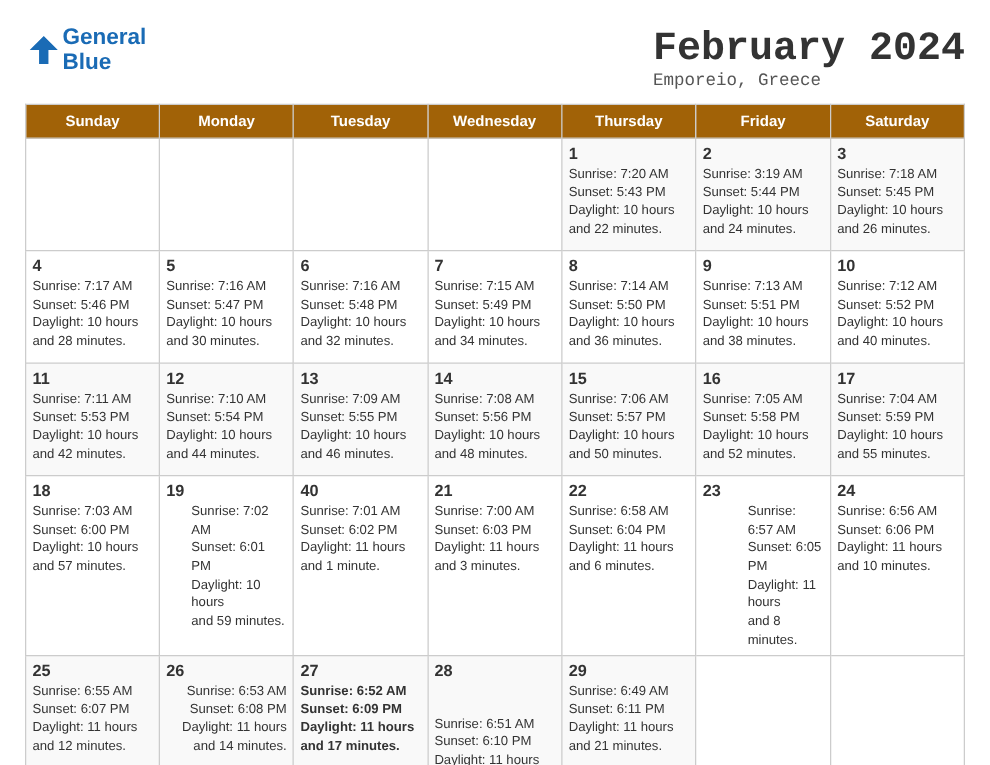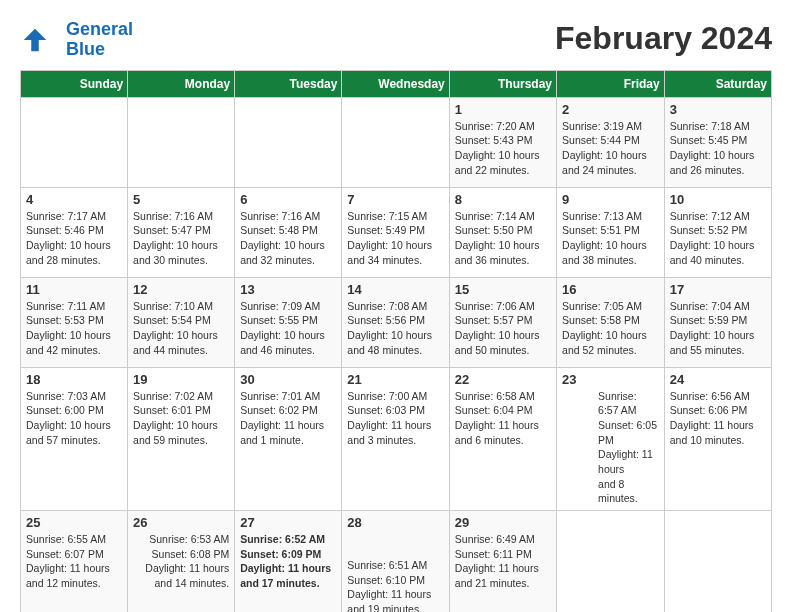--- a/index.html
+++ b/index.html
@@ -12,57 +12,58 @@
     }
     .header {
       display: flex;
       justify-content: space-between;
       align-items: flex-start;
       margin-bottom: 10px;
     }
     .logo {
       display: flex;
       align-items: center;
-      gap: 16px;
+      gap: 0;
     }
     .logo-text {
       font-size: 18px;
       font-weight: bold;
       color: #333;
       line-height: 1.1;
     }
     .logo-text span {
       color: #1a6bb5;
     }
     .logo-icon {
       width: 30px;
       height: 30px;
     }
     .title-block {
       text-align: left;
+      font-family: Liberation Mono, monospace;
     }
     .month-title {
       font-size: 32px;
       font-weight: bold;
       color: #333;
     }
     .location {
       font-size: 14px;
       color: #555;
     }
     table {
       width: 100%;
       border-collapse: collapse;
       font-size: 11px;
     }
     thead tr th {
-      background: #15803d;
+      background: #a16207;
       color: #fff;
       padding: 6px 4px;
-      text-align: right;
+      text-align: center;
       font-size: 12px;
       font-weight: bold;
       border: 1px solid #ccc;
     }
     tbody tr td {
       border: 1px solid #ccc;
       vertical-align: top;
       padding: 4px 5px;
       height: 90px;
       width: 108px;
@@ -98,20 +99,21 @@
       <rect x="0" y="0" width="40" height="40" fill="none"></rect>
       <polygon points="20,5 35,20 25,20 25,35 15,35 15,20 5,20" fill="#1a6bb5"></polygon>
     </svg>
     <div class="logo-text">
       <div><span>General</span></div>
       <div><span style="color:#1a6bb5;">Blue</span></div>
     </div>
   </div>
   <div class="title-block">
     <div class="month-title">February 2024</div>
+    <div class="location">Emporeio, Greece</div>
   </div>
 </div>
 
 <table>
   <thead>
     <tr id="header-row">
         <th>Sunday</th>
         <th>Monday</th>
         <th>Tuesday</th>
         <th>Wednesday</th>
@@ -253,27 +255,27 @@
       <tr>
         <td>
           <span class="day-num">18</span>
           <div class="day-detail" style="white-space: pre-line;">Sunrise: 7:03 AM
 Sunset: 6:00 PM
 Daylight: 10 hours
 and 57 minutes.</div>
         </td>
         <td>
           <span class="day-num">19</span>
-          <div class="day-detail" style="white-space: pre-line;">Sunrise: 7:02 AM
+          <div class="day-detail" style="white-space: pre-line; margin-left: 20px;">Sunrise: 7:02 AM
 Sunset: 6:01 PM
 Daylight: 10 hours
 and 59 minutes.</div>
         </td>
         <td>
-          <span class="day-num">30</span>
+          <span class="day-num">40</span>
           <div class="day-detail" style="white-space: pre-line;">Sunrise: 7:01 AM
 Sunset: 6:02 PM
 Daylight: 11 hours
 and 1 minute.</div>
         </td>
         <td>
           <span class="day-num">21</span>
           <div class="day-detail" style="white-space: pre-line;">Sunrise: 7:00 AM
 Sunset: 6:03 PM
 Daylight: 11 hours

